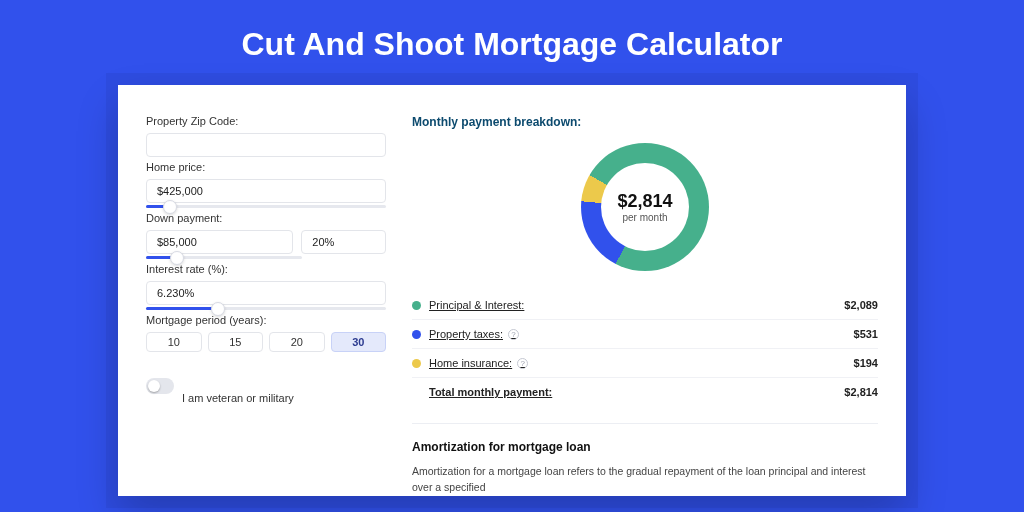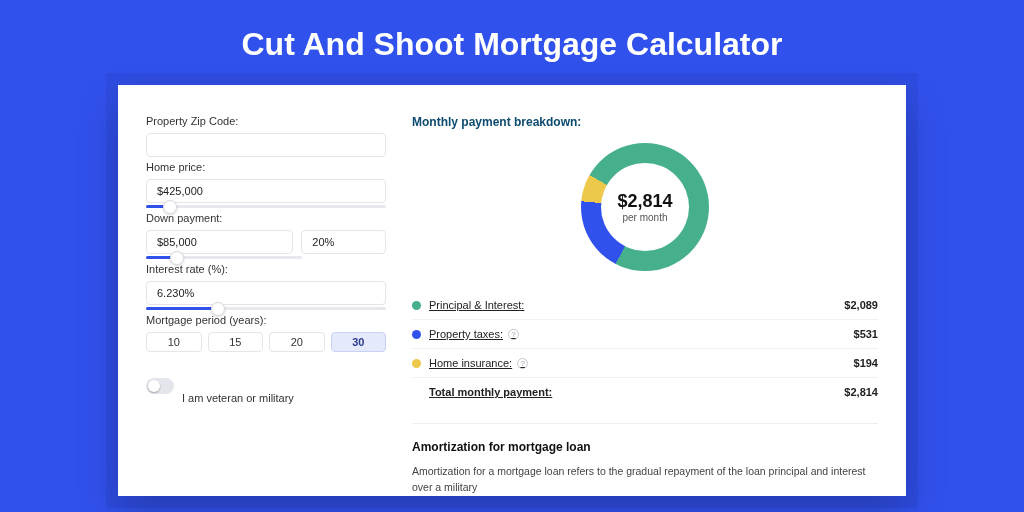--- a/index.html
+++ b/index.html
@@ -261,17 +261,17 @@
       </div>
 
     <div class="legend-row total">
       <span style="width:9px;margin-right:8px;"></span>
       <span class="legend-label">Total monthly payment:</span>
       <span class="legend-value">$2,814</span>
     </div>
 
     <div class="amort-block">
       <div class="amort-title">Amortization for mortgage loan</div>
-      <div class="amort-text">Amortization for a mortgage loan refers to the gradual repayment of the loan principal and interest over a military</div>
+      <div class="amort-text">Amortization for a mortgage loan refers to the gradual repayment of the loan principal and interest over a specified</div>
     </div>
   </div>
 
 </div>
 
 </body></html>

